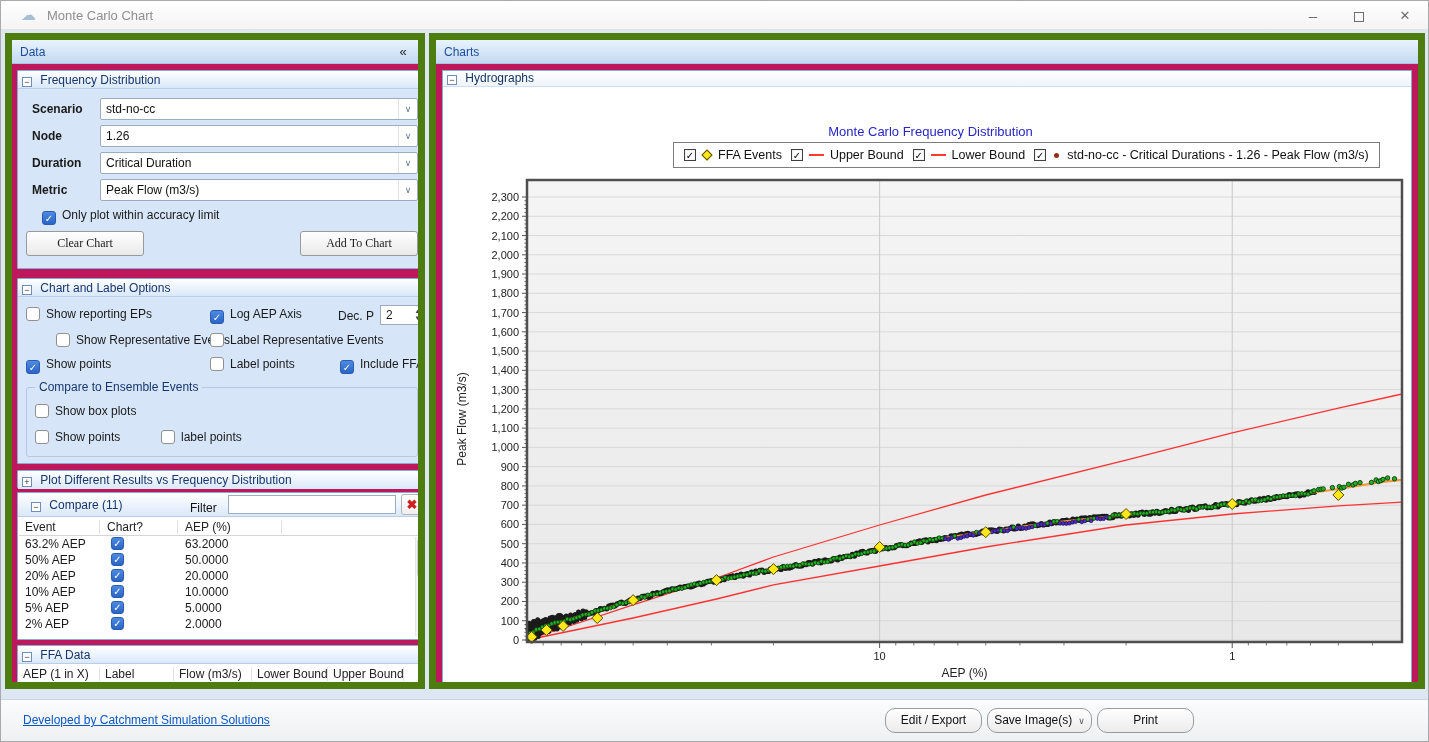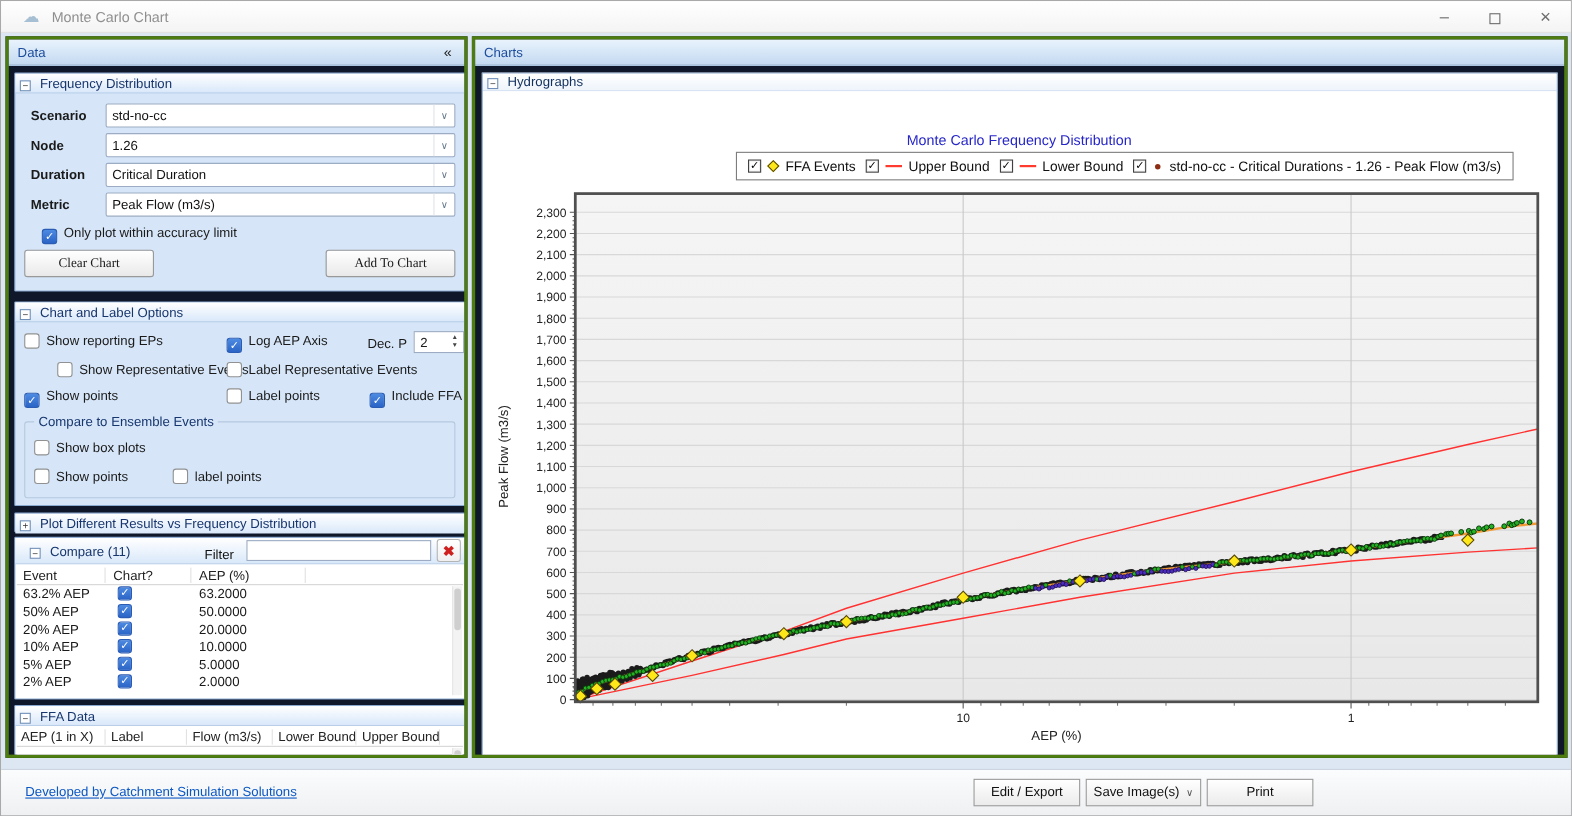--- a/index.html
+++ b/index.html
@@ -17,26 +17,26 @@
   .min-glyph::before { content:'–'; font-size:15px; }
   .max-glyph { display:inline-block; width:10px; height:10px; border:1px solid #6d6d6d; vertical-align:middle; }
   .close-glyph::before { content:'✕'; }
 
   
   .app-body { position:absolute; left:0; top:29px; right:0; bottom:0; background:#dce7f3; }
   .footer { position:absolute; left:0; bottom:0; right:0; height:42px;
     background:linear-gradient(#fbfcfd,#eef0f2); border-top:1px solid #cdd6e0; }
   .footer-link { position:absolute; left:22px; top:13px; color:#0b57c4; text-decoration:underline; }
   .fbtn { position:absolute; top:8px; height:25px; background:linear-gradient(#ffffff,#ebebeb);
-    border:1px solid #9b9b9b; border-radius:0; text-align:center; line-height:23px; color:#111; }
+    border:1px solid #9b9b9b; border-radius:10px; text-align:center; line-height:23px; color:#111; }
   .fbtn.edit { left:884px; width:97px; } .fbtn.save { left:986px; width:105px; } .fbtn.print { left:1096px; width:97px; }
   .dd-arrow::before { content:'∨'; font-size:9px; color:#555; margin-left:6px; }
 
   
-  .panel { position:absolute; top:3px; bottom:52px; border:3px solid #4d7c0f; background:#0f172a; }
+  .panel { position:absolute; top:3px; bottom:52px; border:7px solid #4d7c0f; background:#be185d; }
   .panel-left { left:4px; width:420px; }
   .panel-right { left:428px; right:3px; }
   .panel-header { height:24px; background:linear-gradient(#e9f3fd,#c3d9f1); border-bottom:1px solid #a9c4e2;
     color:#1b4c9d; line-height:24px; padding-left:8px; position:relative; }
   .collapse-btn { position:absolute; right:6px; top:0; width:18px; text-align:center; color:#222; font-size:13px; }
   .collapse-btn::before { content:'«'; }
   .panel-body { position:absolute; left:0; right:0; top:24px; bottom:0; overflow:hidden; }
 
   
   .group { position:absolute; left:5px; width:410px; border:1px solid #8aa9d1; background:#d6e6f8; border-radius:1px; }

